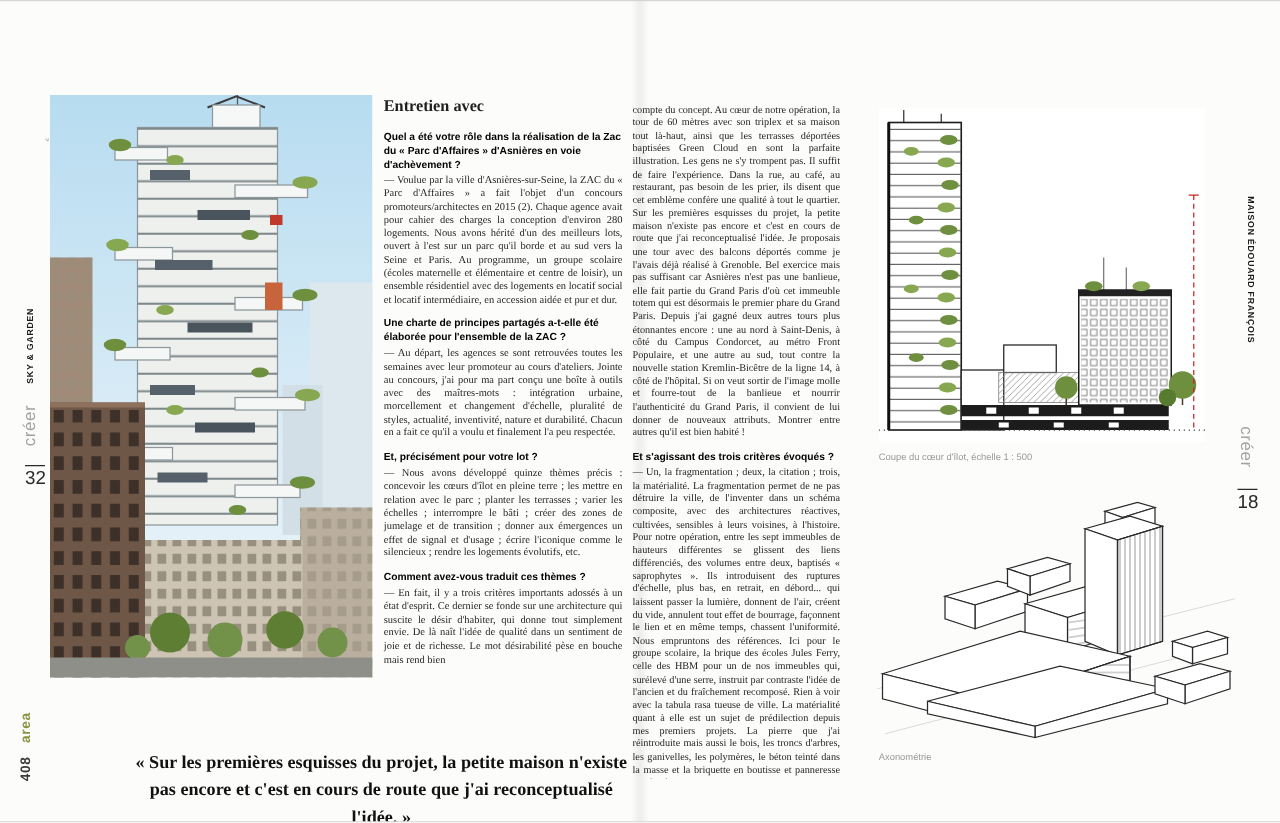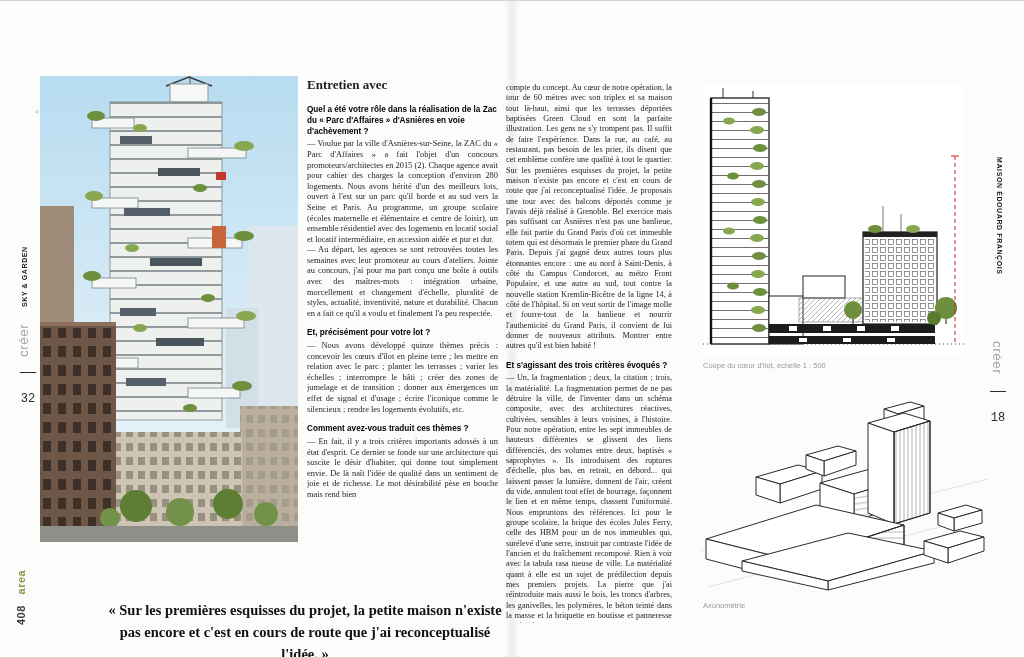--- a/index.html
+++ b/index.html
@@ -10,22 +10,22 @@
     background:linear-gradient(to right,rgba(0,0,0,0),rgba(0,0,0,0.06),rgba(0,0,0,0));}
   
   .vup{position:absolute;transform:rotate(-90deg);transform-origin:0 0;white-space:nowrap;}
   .vdown{position:absolute;transform:rotate(90deg);transform-origin:0 0;white-space:nowrap;}
   .margin-label{font-family:"Liberation Sans",sans-serif;font-weight:bold;font-size:7px;
     letter-spacing:0.6px;color:#1a1a1a;}
   .margin-section{font-family:"Liberation Sans",sans-serif;font-size:13.5px;color:#a3a3a1;letter-spacing:0.5px;}
   .brand{font-family:"Liberation Sans",sans-serif;font-weight:bold;font-size:11px;letter-spacing:0.5px;}
   .brand .bname{color:#8b9343;}
   .brand .bissue{color:#3a3a38;}
-  .pagenum{position:absolute;font-family:Liberation Mono, monospace;font-size:12px;color:#2a2a2a;
-    border-top:1px solid #2a2a2a;padding-top:19px;width:16px;text-align:center;}
+  .pagenum{position:absolute;font-family:Liberation Sans, sans-serif;font-size:15px;color:#2a2a2a;
+    border-top:1px solid #2a2a2a;padding-top:1px;width:16px;text-align:center;}
   .credit{position:absolute;transform:rotate(-90deg);transform-origin:0 0;font-size:4px;color:#555;}
   
   .col-left{position:absolute;left:307px;top:76px;width:191px;height:516px;overflow:hidden;}
   .kicker{font-family:"Liberation Serif",serif;font-weight:bold;font-size:13px;margin:0;}
   .author{font-family:"Liberation Serif",serif;font-weight:bold;font-size:18.5px;margin:1px 0 0;letter-spacing:0.2px;}
   .role{font-family:"Liberation Sans",sans-serif;font-size:15px;color:#333;margin:2px 0 0;font-weight:400;}
   .qa-block{margin-top:12px;}
   .q{font-family:"Liberation Sans",sans-serif;font-weight:bold;font-size:8.2px;line-height:1.32;
     margin:9px 0 2px;color:#000;}
   .a{font-family:"Liberation Serif",serif;font-size:8.4px;line-height:1.26;text-align:justify;margin:0;}
@@ -139,20 +139,21 @@
       <circle cx="70" cy="442" r="10" fill="#72924a"></circle>
       <rect x="0" y="450" width="258" height="16" fill="#8f8f8a"></rect>
     </svg>
   </div>
 
   <div class="col-left">
     <p class="kicker">Entretien avec</p>
     <div class="qa-block">
       <p class="q">Quel a été votre rôle dans la réalisation de la Zac du « Parc d'Affaires » d'Asnières en voie d'achèvement ?</p>
       <p class="a">— Voulue par la ville d'Asnières-sur-Seine, la ZAC du « Parc d'Affaires » a fait l'objet d'un concours promoteurs/architectes en 2015 (2). Chaque agence avait pour cahier des charges la conception d'environ 280 logements. Nous avons hérité d'un des meilleurs lots, ouvert à l'est sur un parc qu'il borde et au sud vers la Seine et Paris. Au programme, un groupe scolaire (écoles maternelle et élémentaire et centre de loisir), un ensemble résidentiel avec des logements en locatif social et locatif intermédiaire, en accession aidée et pur et dur.</p>
+      <p class="q">Une charte de principes partagés a-t-elle été élaborée pour l'ensemble de la ZAC ?</p>
       <p class="a">— Au départ, les agences se sont retrouvées toutes les semaines avec leur promoteur au cours d'ateliers. Jointe au concours, j'ai pour ma part conçu une boîte à outils avec des maîtres-mots : intégration urbaine, morcellement et changement d'échelle, pluralité de styles, actualité, inventivité, nature et durabilité. Chacun en a fait ce qu'il a voulu et finalement l'a peu respectée.</p>
       <p class="q">Et, précisément pour votre lot ?</p>
       <p class="a">— Nous avons développé quinze thèmes précis : concevoir les cœurs d'îlot en pleine terre ; les mettre en relation avec le parc ; planter les terrasses ; varier les échelles ; interrompre le bâti ; créer des zones de jumelage et de transition ; donner aux émergences un effet de signal et d'usage ; écrire l'iconique comme le silencieux ; rendre les logements évolutifs, etc.</p>
       <p class="q">Comment avez-vous traduit ces thèmes ?</p>
       <p class="a">— En fait, il y a trois critères importants adossés à un état d'esprit. Ce dernier se fonde sur une architecture qui suscite le désir d'habiter, qui donne tout simplement envie. De là naît l'idée de qualité dans un sentiment de joie et de richesse. Le mot désirabilité pèse en bouche mais rend bien</p>
     </div>
   </div>
 
   <div class="quote">« Sur les premières esquisses du projet, la petite maison n'existe pas encore et c'est en cours de route que j'ai reconceptualisé l'idée. »</div>
 

